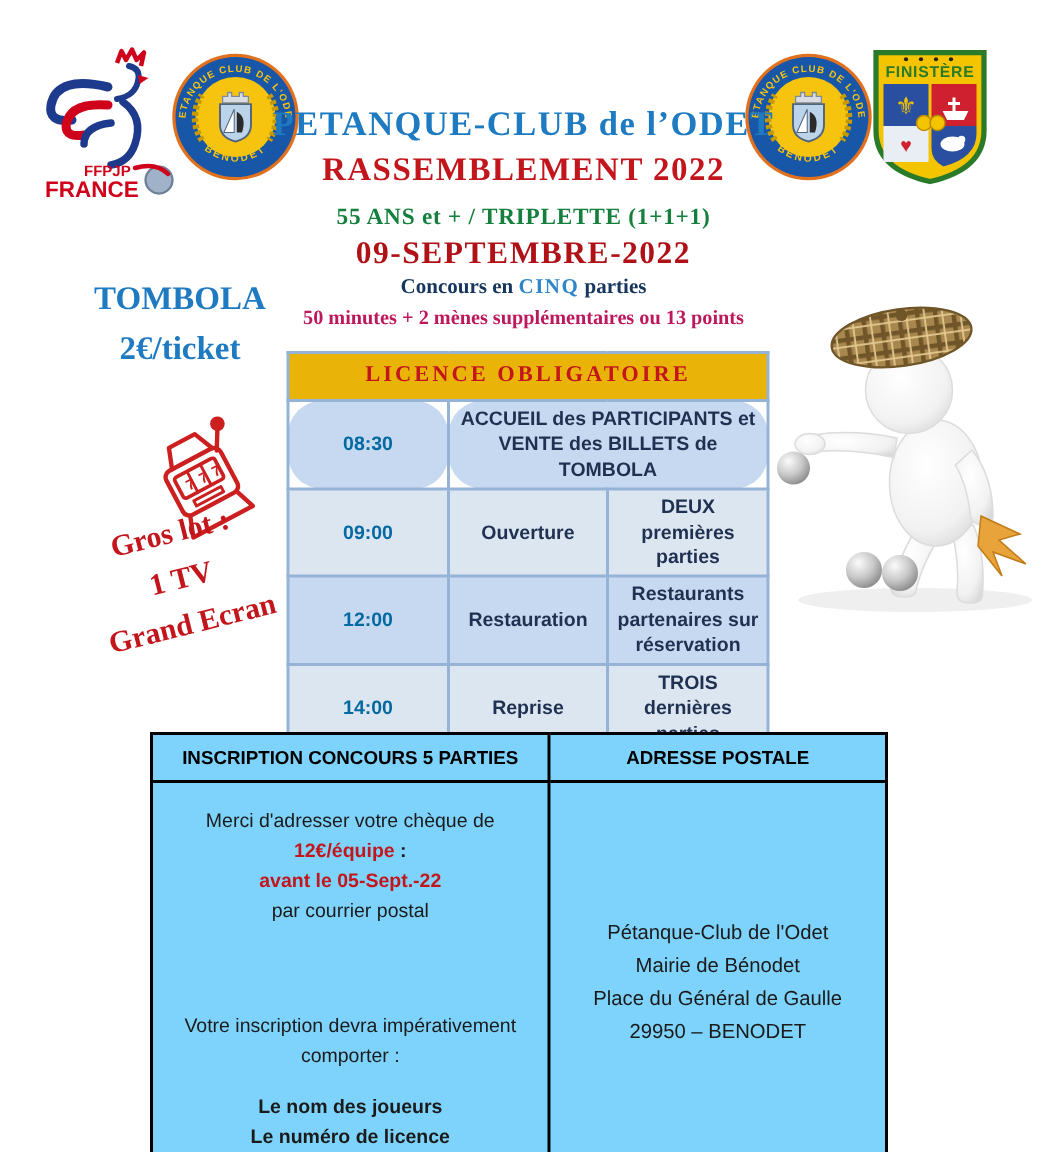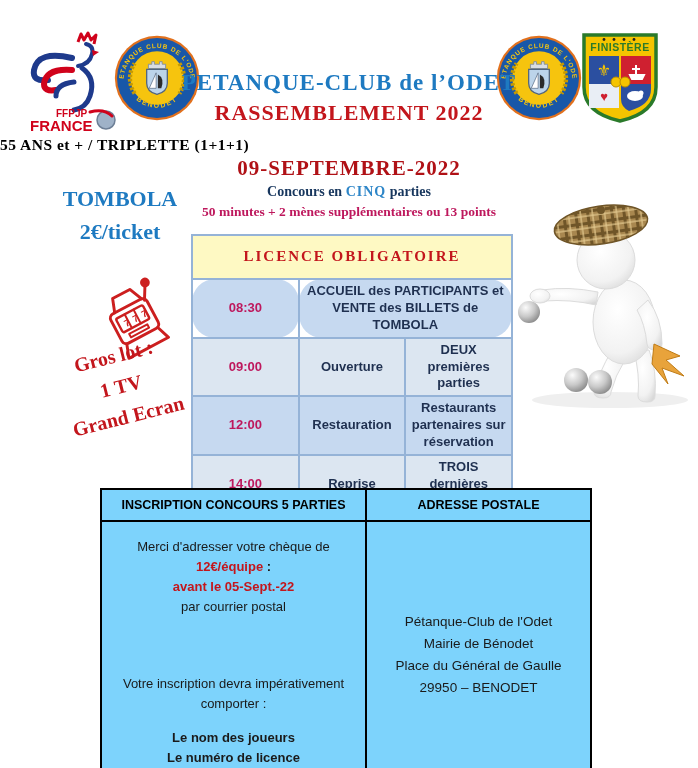--- a/index.html
+++ b/index.html
@@ -7,39 +7,39 @@
   .page {
     position:relative; width:698px; height:768px; background:#ffffff;
     font-family:"Liberation Sans", sans-serif; overflow:hidden;
   }
   .abs { position:absolute; }
   .hand { font-family:cursive; }
 
   
   .title-main  { top:70px;  left:0; width:100%; text-align:center; font-size:23px; font-weight:bold; color:#1e7ac1; letter-spacing:1px; }
   .title-sub   { top:100px; left:0; width:100%; text-align:center; font-size:22px; font-weight:bold; color:#c3161c; letter-spacing:1px; }
-  .title-cat   { top:136px; left:0; width:100%; text-align:left; font-size:15.5px; font-weight:bold; color:#000000; letter-spacing:.5px; }
+  .title-cat   { top:136px; left:0; width:100%; text-align:center; font-size:15.5px; font-weight:bold; color:#15803d; letter-spacing:.5px; }
   .title-date  { top:156px; left:0; width:100%; text-align:center; font-size:21px; font-weight:bold; color:#b01116; letter-spacing:1px; }
   .title-conc  { top:184px; left:0; width:100%; text-align:center; font-size:14px; font-weight:bold; color:#17365d; }
   .title-conc .hl { color:#2e86c8; letter-spacing:1px; }
   .title-rules { top:204px; left:0; width:100%; text-align:center; font-size:13.5px; font-weight:bold; color:#be185d; }
 
   
   .tombola { top:182px; left:36px; width:168px; text-align:center; color:#1e7ac1; font-size:22px; font-weight:bold; line-height:33px; }
   .slot    { top:283px; left:96px; width:78px; height:78px; transform:rotate(-28deg); }
   .prize   { top:340px; left:26px; width:190px; transform:rotate(-14deg); text-align:center;
              color:#c3161c; font-size:20px; font-weight:bold; line-height:31px; }
 
   
   .schedule { top:234px; left:191px; width:322px; border-collapse:collapse; table-layout:fixed; }
   .schedule td { border:2px solid #95b3d7; font-size:13px; font-weight:bold; color:#1f3050;
                  text-align:center; vertical-align:middle; padding:3px 5px; line-height:1.3; }
-  .schedule .col-time { width:58px; color:#be185d; }
+  .schedule .col-time { width:58px; color:#0369a1; }
   .schedule .col-act  { width:84px; }
-  .sched-title td { background:#fef9c3; color:#c3161c; font-size:15px; letter-spacing:2px; height:44px; font-family:cursive; font-weight:bold; }
+  .sched-title td { background:#eab308; color:#c3161c; font-size:15px; letter-spacing:2px; height:32px; font-family:cursive; font-weight:bold; }
   .row-dark  td { background:#c6d9f0; }
   .row-light td { background:#dce6f1; }
   .r0 td { height:36px;border-radius:23px; } .r1 td { height:26px; } .r2 td { height:40px; }
   .r3 td { height:26px; } .r4 td { height:56px; }
 
   
   .info { top:488px; left:100px; width:490px; height:242px; border-collapse:collapse; table-layout:fixed; }
   .info td { border:2px solid #000; vertical-align:top; text-align:center; background:#7dd3fc; }
   .info .hdr { font-size:12.5px; font-weight:bold; color:#000; height:32px; vertical-align:middle; }
   .info .col-l { width:265px; } .info .col-r { width:225px; }

